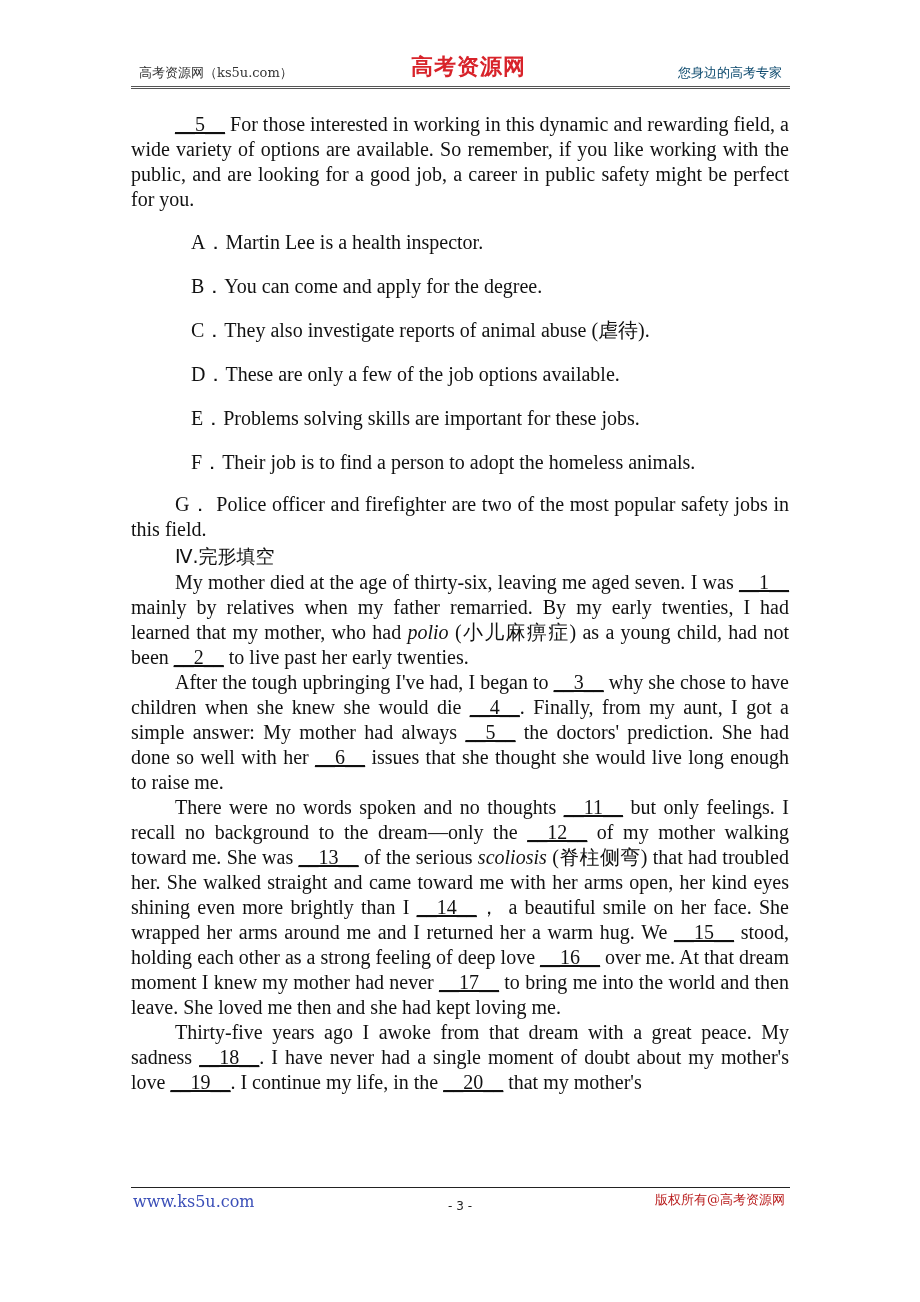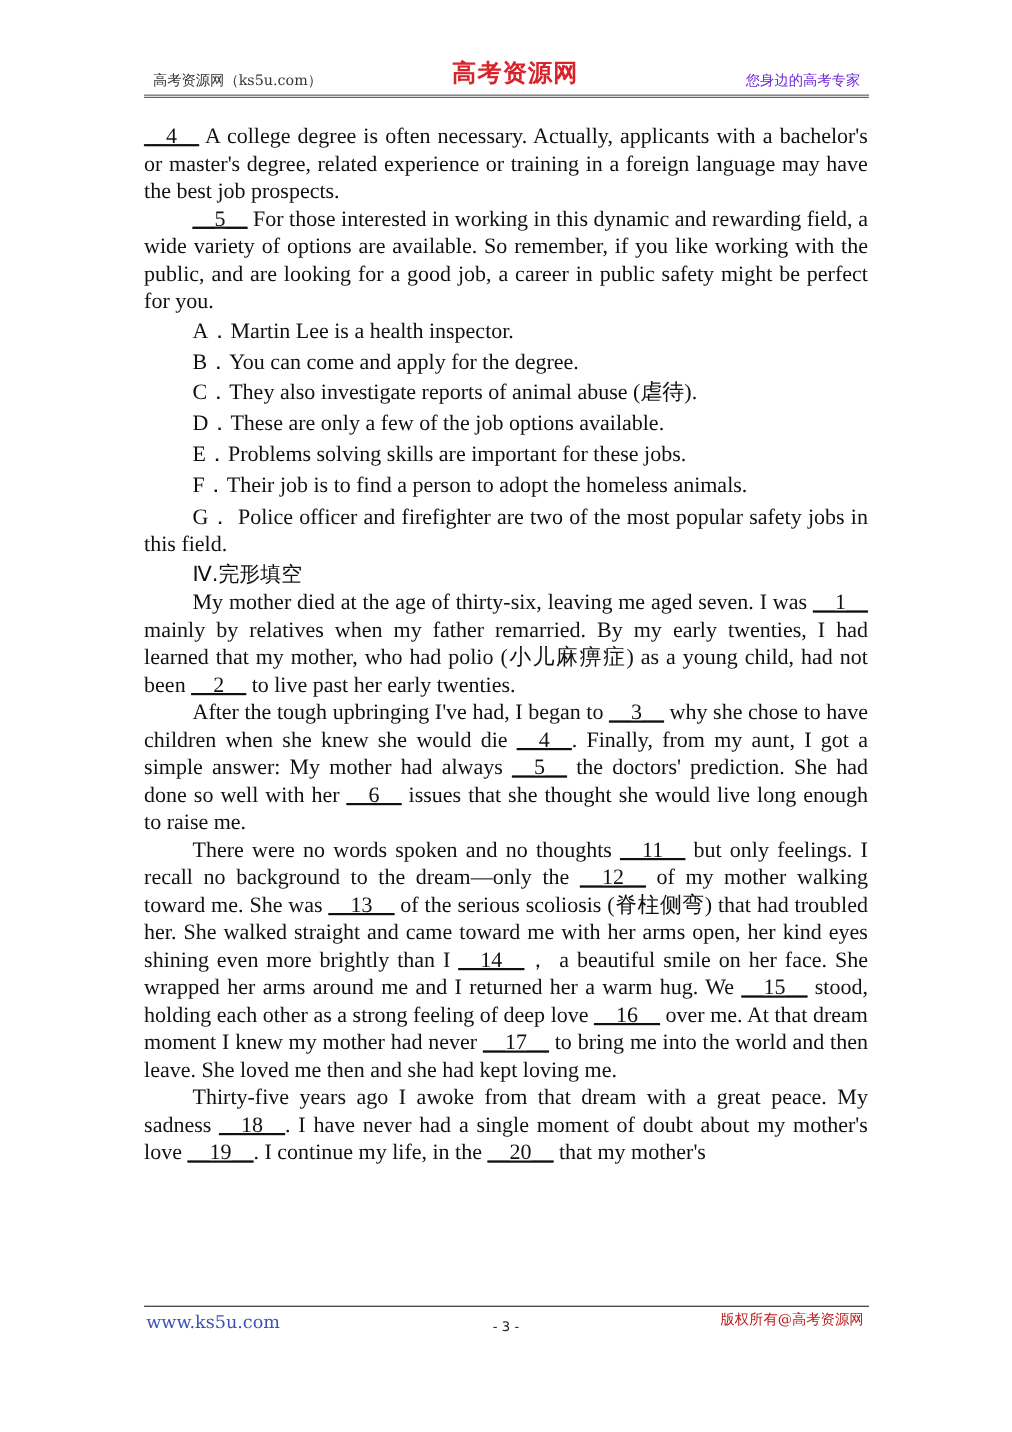--- a/index.html
+++ b/index.html
@@ -40,21 +40,21 @@
       font-weight: bold;
       color: #d8232a;
       letter-spacing: 1px;
       font-family: "DejaVu Serif", serif;
     }
     .header-right {
       position: absolute;
       right: 8px;
       bottom: 6px;
       font-size: 13px;
-      color: #6d28d9;
+      color: #0c4a6e;
       font-family: "DejaVu Serif", serif;
     }
     .header-rule {
       position: absolute;
       left: 131px;
       top: 86px;
       width: 659px;
       height: 0;
       border-top: 3px double #555555;
     }
@@ -66,21 +66,21 @@
       font-size: 20px;
       line-height: 25px;
     }
     .para {
       margin: 0;
       text-align: justify;
       text-align-last: left;
     }
     .indent { text-indent: 44px; }
     .opt {
-      margin: 0;
+      margin: 16px;
       padding-left: 44px;
       line-height: 28px;
     }
     .opt-g {
       margin: 0;
       text-indent: 44px;
       text-align: justify;
       line-height: 25px;
       margin-top: 3px;
     }
@@ -88,21 +88,21 @@
       margin: 0;
       padding-left: 44px;
       line-height: 28px;
       font-family: "DejaVu Sans", sans-serif;
       font-size: 19px;
     }
     .blank {
       text-decoration: underline;
       white-space: pre;
     }
-    .it { }
+    .it { font-style: italic; }
     .footer-rule {
       position: absolute;
       left: 131px;
       top: 1187px;
       width: 659px;
       height: 0;
       border-top: 1px solid #222222;
     }
     .footer-left {
       position: absolute;
@@ -145,21 +145,20 @@
 <body>
 
 <div class="page-header">
   <span class="header-left">高考资源网（ks5u.com）</span>
   <span class="header-center">高考资源网</span>
   <span class="header-right">您身边的高考专家</span>
 </div>
 <div class="header-rule"></div>
 
 <div class="content">
-  <p class="para"><span class="blank">__4__</span><span> A college degree is often necessary. Actually, applicants with a bachelor's or master's degree, related experience or training in a foreign language may have the best job prospects.</span></p>
   <p class="para indent"><span class="blank">__5__</span><span> For those interested in working in this dynamic and rewarding field, a wide variety of options are available. So remember, if you like working with the public, and are looking for a good job, a career in public safety might be perfect for you.</span></p>
 
   <div>
     <p class="opt"><span>A．</span><span>Martin Lee is a health inspector.</span></p>
     <p class="opt"><span>B．</span><span>You can come and apply for the degree.</span></p>
     <p class="opt"><span>C．</span><span>They also investigate reports of animal abuse (虐待).</span></p>
     <p class="opt"><span>D．</span><span>These are only a few of the job options available.</span></p>
     <p class="opt"><span>E．</span><span>Problems solving skills are important for these jobs.</span></p>
     <p class="opt"><span>F．</span><span>Their job is to find a person to adopt the homeless animals.</span></p>
     <p class="opt-g"><span>G．</span><span> Police officer and firefighter are two of the most popular safety jobs in this field.</span></p>

